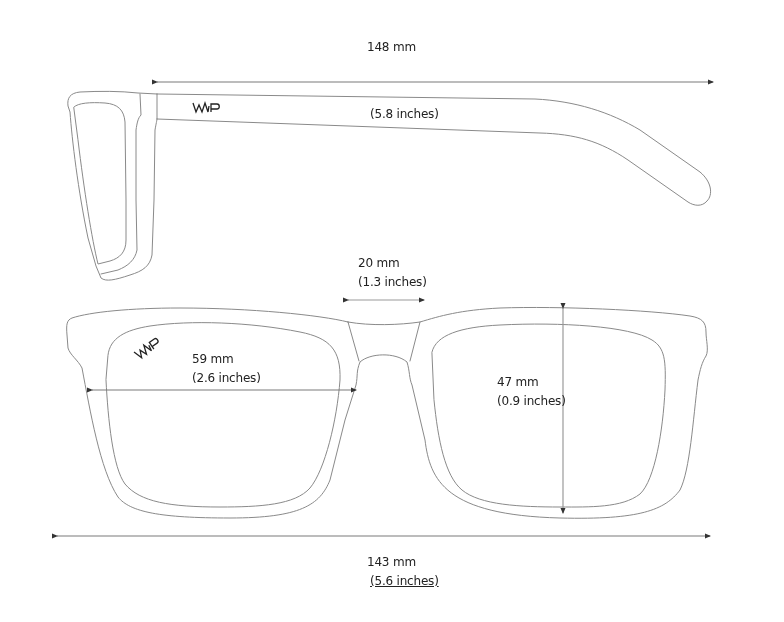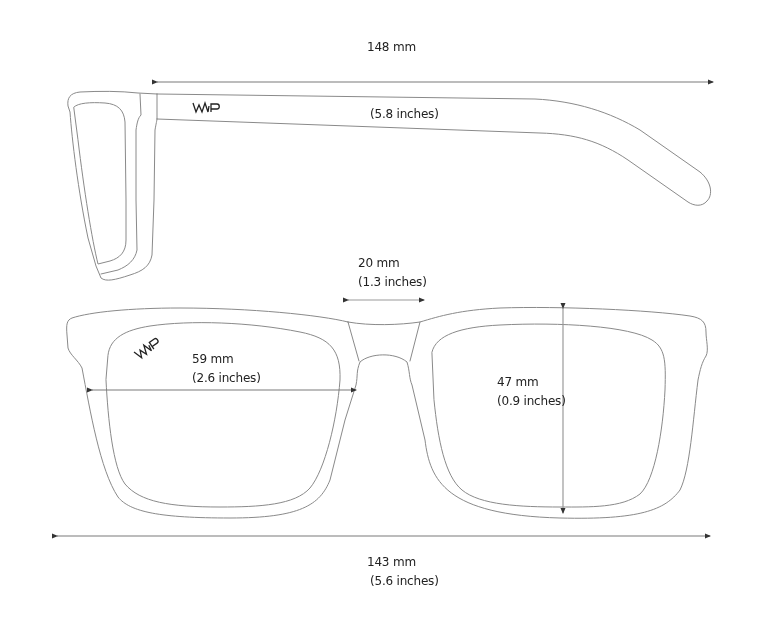--- a/index.html
+++ b/index.html
@@ -87,14 +87,14 @@
   <span>(2.6 inches)</span>
 </div>
 
 <div class="label" style="left:497px; top:373px;">
   <span>47 mm</span>
   <span>(0.9 inches)</span>
 </div>
 
 <div class="label" style="left:367px; top:541px;margin-top:12px;">
   <span>143 mm</span>
-  <span style="padding-left:3px;">(5.6 inches)</span>
+  <span style="padding-left:3px;text-decoration:underline;">(5.6 inches)</span>
 </div>
 
 </body></html>

